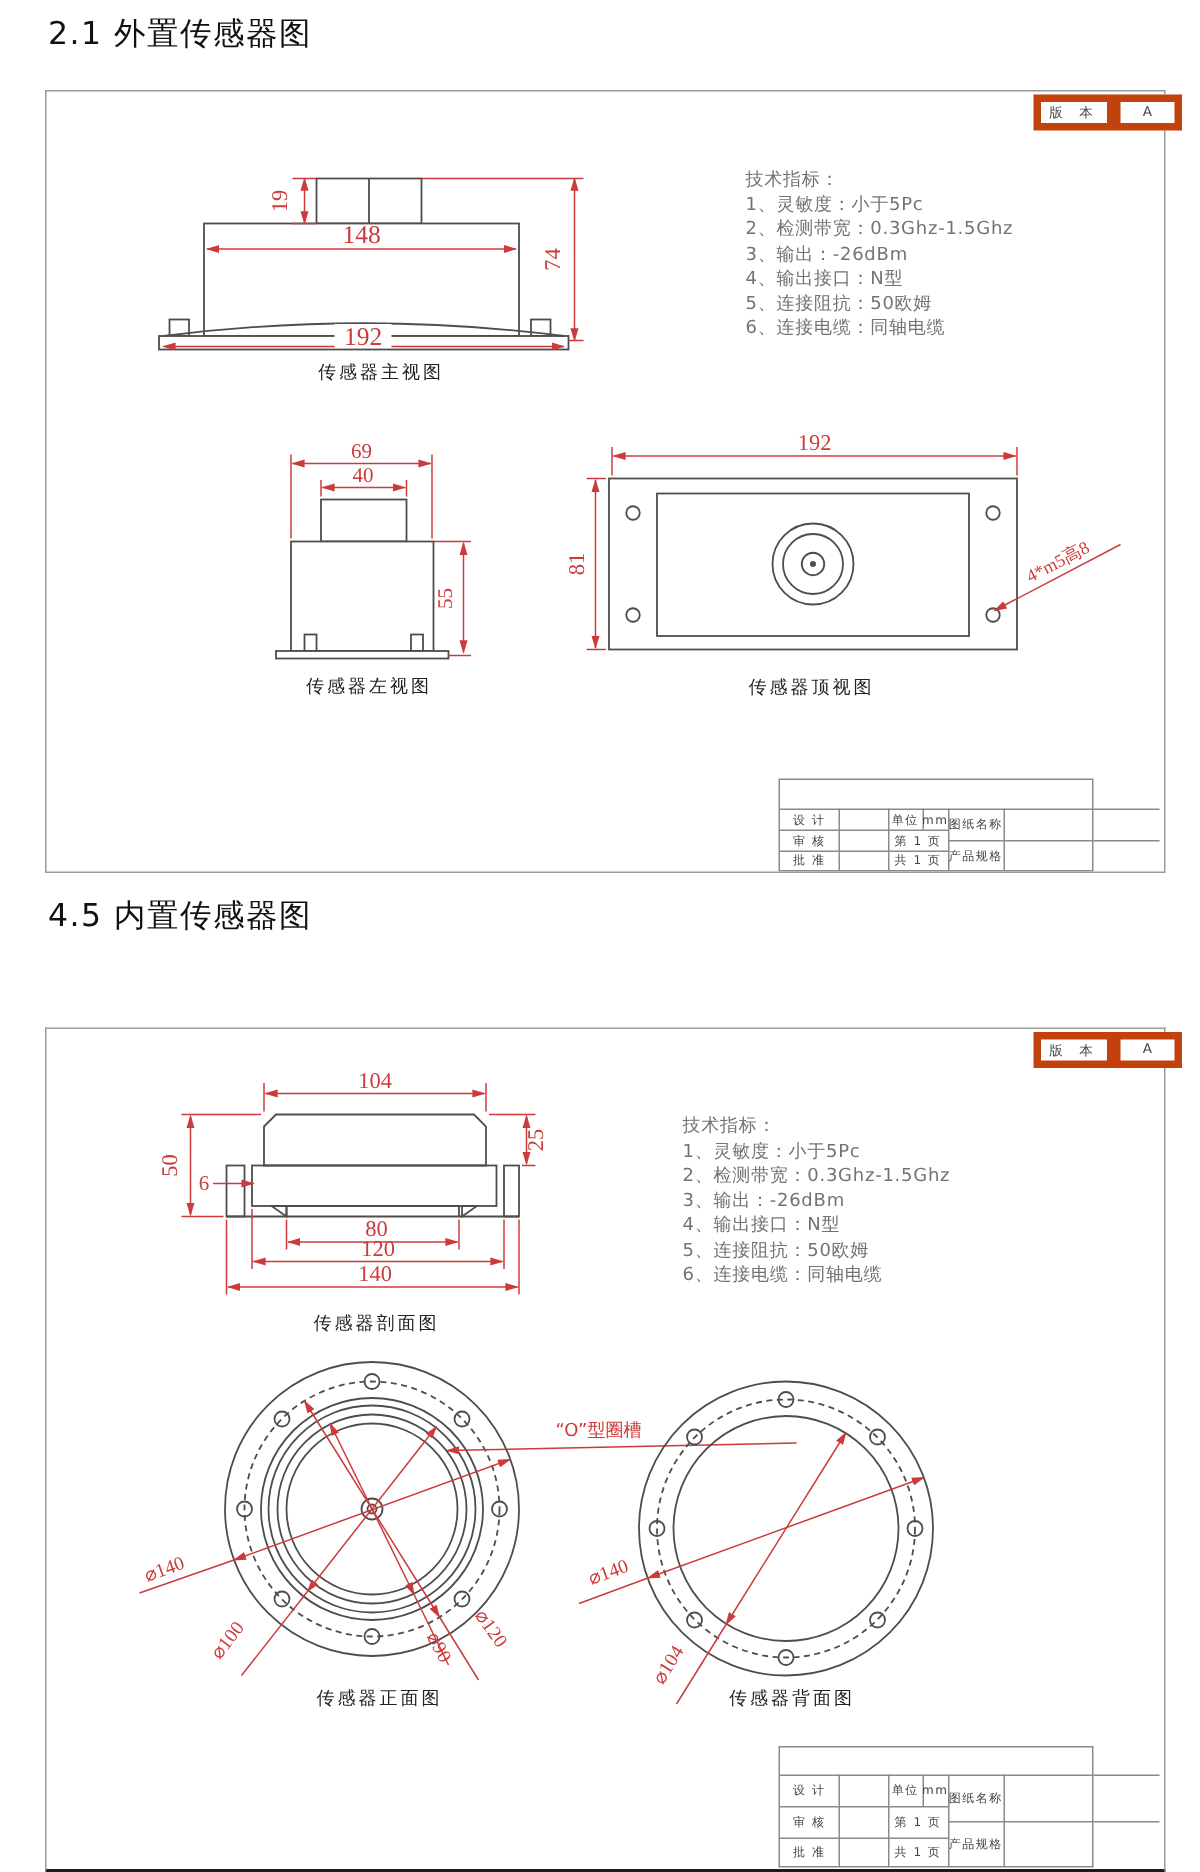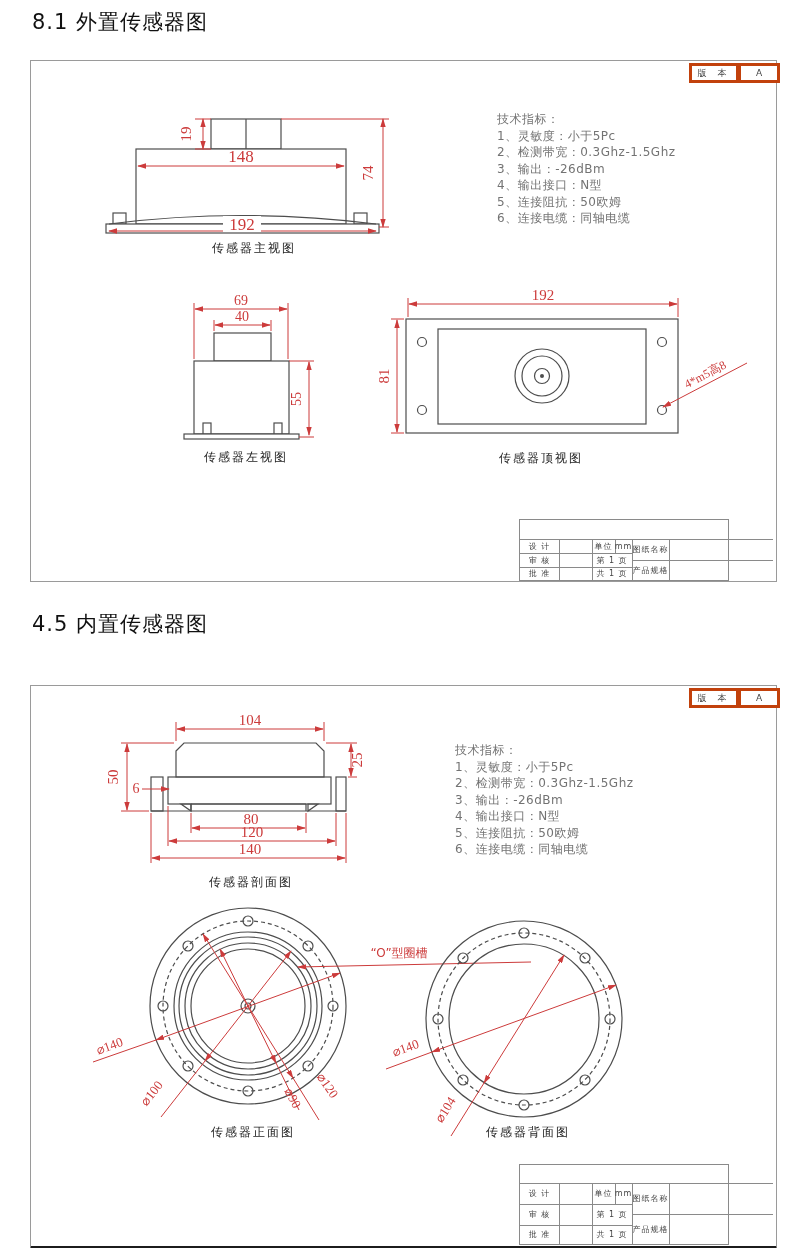--- a/index.html
+++ b/index.html
@@ -1,56 +1,56 @@
 <!DOCTYPE html>
 <html><head>
 <meta charset="utf-8">
 <style>
   html,body { margin:0; padding:0; background:#fff; }
   body { width:800px; height:1248px; position:relative;
          font-family:"DejaVu Sans", sans-serif; }
   .sec-heading { position:absolute; left:32px; font-size:21px; font-weight:500;
                  color:#111; letter-spacing:1px; white-space:nowrap; }
   #heading1 { top:8px; }
-  #heading2 { top:610px; }
+  #heading2 { top:596px; }
   .frame { position:absolute; border:1px solid #9a9a9a; background:#fff; }
   #frame1 { left:30px; top:60px;  width:745px; height:520px; }
   #frame2 { left:30px; top:685px; width:745px; height:560px; border-bottom:5px solid #1c1c1c; }
   svg.draw { position:absolute; left:0; top:0; width:100%; height:100%; }
 
   .oln   { stroke:#4d4d4d; stroke-width:1.2; fill:none; }
   .oln-f { stroke:#4d4d4d; stroke-width:1.2; fill:#fff; }
   .red   { stroke:#cc3b3b; stroke-width:1; fill:none; }
   text.dim { font-family:"Liberation Serif", serif; fill:#cc3b3b; stroke:none; text-anchor:middle; }
   text.cap { font-family:"DejaVu Sans", sans-serif; font-size:12px; fill:#222; stroke:none;
              text-anchor:middle; letter-spacing:2px; }
 
   .specs { position:absolute; font-size:12px; color:#737373; line-height:16.5px;
            letter-spacing:0.5px; white-space:nowrap; }
   .vbox { position:absolute; top:2px; left:658px; display:flex; font-size:9px; color:#444; }
-  .vbox .cell { border:3px solid #c2410c; height:14px; display:flex; align-items:center;
+  .vbox .cell { border:5px solid #c2410c; height:14px; display:flex; align-items:center;
                 justify-content:center; background:#fff; }
   .vbox .cell.lab { width:44px; letter-spacing:4px; }
   .vbox .cell.val { width:36px; margin-left:-1px; }
 
   .tblock { position:absolute; left:488px; width:210px; border:1px solid #8a8a8a;
             font-size:8px; color:#444; background:#fff; box-sizing:border-box; }
   #tblock1 { top:458px; height:62px; }
   #tblock2 { top:478px; height:81px; }
   .hl,.vl { position:absolute; background:#8a8a8a; }
   .hl { height:1px; } .vl { width:1px; }
   .tc { position:absolute; display:flex; align-items:center; justify-content:center;
         letter-spacing:1px; white-space:nowrap; overflow:hidden; }
 </style>
 </head>
 <body>
 
 <div>
 
-  <div class="sec-heading" id="heading1">8.1 外置传感器图</div>
+  <div class="sec-heading" id="heading1">2.1 外置传感器图</div>
 
   <div class="frame" id="frame1">
 
     <svg class="draw" viewBox="0 0 745 520">
       <defs>
         <marker id="m1" viewBox="0 0 10 6" refX="9" refY="3" markerWidth="9" markerHeight="5.4" orient="auto-start-reverse">
           <path d="M0 0 L10 3 L0 6 Z" fill="#cc3b3b"></path>
         </marker>
       </defs>
 

